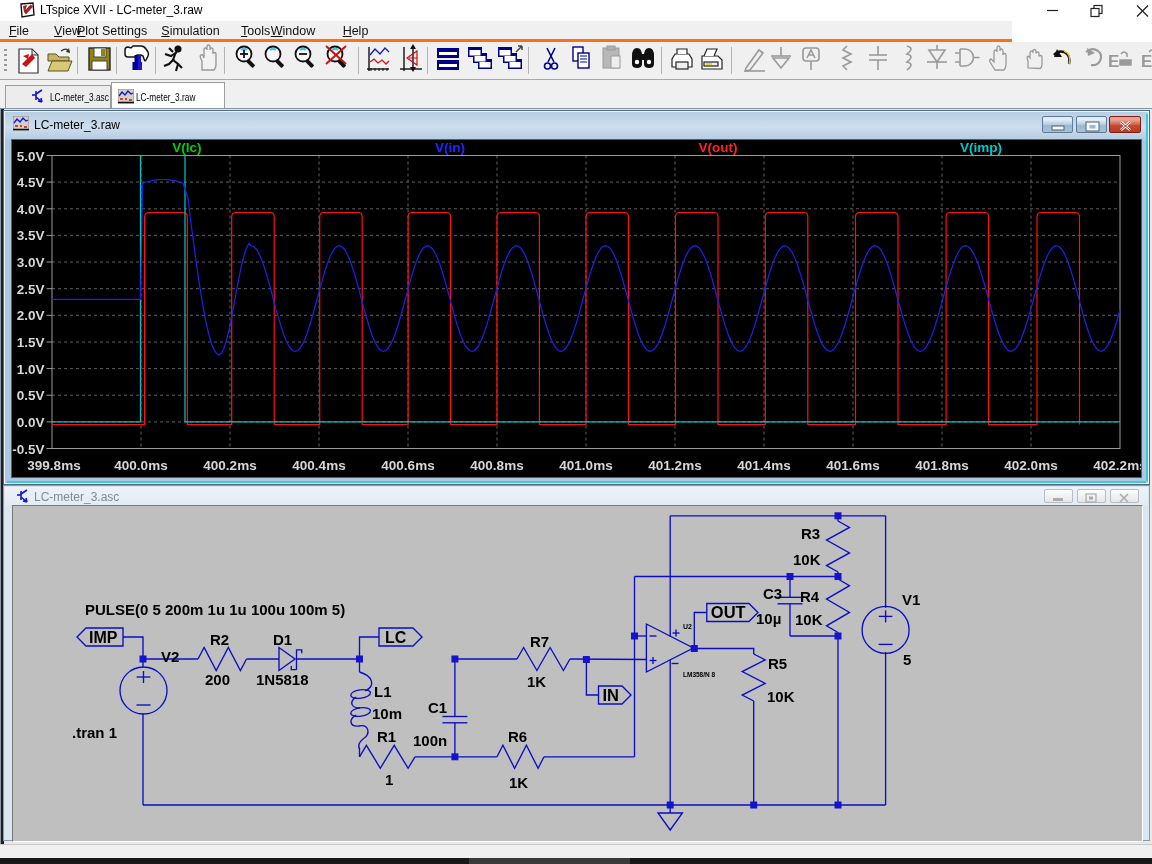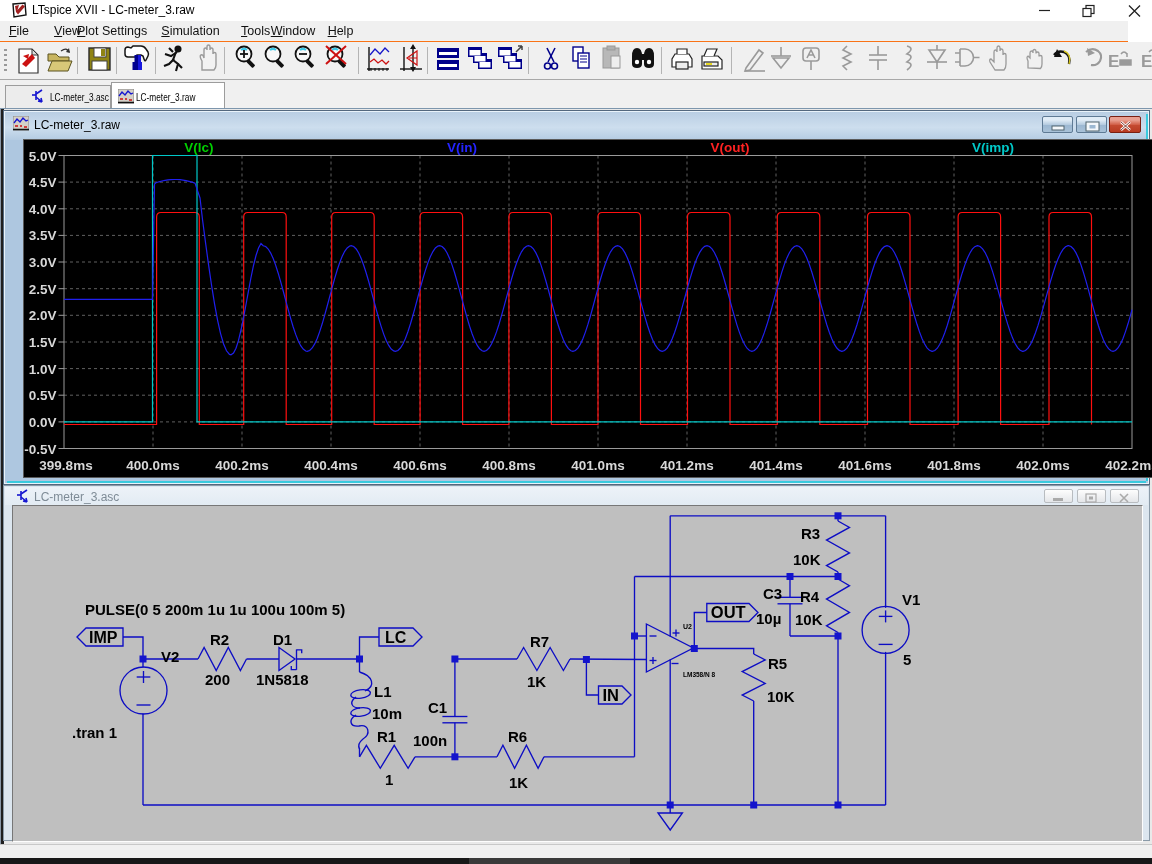--- a/index.html
+++ b/index.html
@@ -1,31 +1,31 @@
 <!DOCTYPE html>
 <html><head><meta charset="utf-8"><title>LTspice</title>
 <style>
 *{margin:0;padding:0;box-sizing:border-box}
 body{width:1152px;height:864px;overflow:hidden;font-family:"Liberation Sans",sans-serif;background:#fff;position:relative}
 .abs{position:absolute}
-.titlebar{left:8px;top:0;width:1030px;height:21px;background:#fff}
+.titlebar{left:16px;top:0;width:1030px;height:21px;background:#fff}
 .titletext{left:24px;top:3px;font-size:12px;color:#000}
-.menubar{left:0;top:21px;width:1128px;height:21px;background:#f0f0f0;border-bottom:1px solid #f97316}
+.menubar{left:0;top:21px;width:1012px;height:21px;background:#f0f0f0;border-bottom:3px solid #f97316}
 .mi{position:absolute;top:3px;font-size:12.5px;color:#111;text-align:center;white-space:nowrap}
 .toolbar{left:0;top:42px;width:1152px;height:38px;background:#f0f0f0;border-bottom:1px solid #a8a8a8}
 .sep{position:absolute;top:5px;width:1px;height:27px;background:#b4b4b4}
 .grip{position:absolute;left:4px;top:6px;width:3px;height:26px;background-image:repeating-linear-gradient(#f0f0f0 0 1px,#999 1px 3px,#f0f0f0 3px 5px)}
 .tabbar{left:0;top:80px;width:1152px;height:29px;background:#f0f0f0}
 .tab1{position:absolute;left:4.5px;top:5px;width:106px;height:24px;background:#ececec;border:1px solid #9c9c9c;border-bottom:none;overflow:hidden}
 .tab2{position:absolute;left:111px;top:2px;width:113.5px;height:27px;background:#fff;border:1px solid #9c9c9c;border-bottom:none;overflow:hidden}
 .tabtxt{position:absolute;font-size:11.5px;color:#000;white-space:nowrap;transform:scaleX(0.72);transform-origin:left top}
 .mdi{left:0;top:109px;width:1152px;height:737px;background:#e9e9e9}
 .wavewin{position:absolute;left:3px;top:1px;width:1147px;height:375px;background:#aec7e0;border:1px solid #53687e;box-shadow:inset 0 0 0 1px #e9f3fa}
 .wavetitlebar{position:absolute;left:1px;top:1px;right:1px;height:28px;background:linear-gradient(#b9cee3,#cddeee 55%,#b4cbe2)}
-.waveclient{position:absolute;left:20px;top:29px;width:1129px;height:337px;background:#000;box-shadow:0 0 0 1px #5a5a5a}
+.waveclient{position:absolute;left:8px;top:29px;width:1129px;height:337px;background:#000;box-shadow:0 0 0 1px #5a5a5a}
 .wavetitle{position:absolute;left:30px;top:7px;font-size:12px;color:#000}
 .schemwin{position:absolute;left:3px;top:376px;width:1147px;height:356px;background:#dce6ef;border:1px solid #8a9aa8}
 .schemtitlebar{position:absolute;left:1px;top:1px;right:1px;height:18px;background:linear-gradient(#edf2f8,#e2ebf3)}
 .schemclient{position:absolute;left:8px;top:19px;width:1131px;height:337px;background:#bfbfbf;border:1px solid #777;border-bottom-color:#fdfdfd;border-right-color:#fdfdfd}
 .schemtitle{position:absolute;left:30px;top:4px;font-size:12px;color:#7e8b96}
 .statusbar{left:0;top:844px;width:1152px;height:14px;background:#f0f0f0;border-top:1px solid #c8c8c8}
 .taskbar{left:0;top:858px;width:1152px;height:6px;background:#181818}
 .schsvg text{font-family:"Liberation Sans",sans-serif}
 </style></head>
 <body>
@@ -42,21 +42,21 @@
       <path d="M109,5.5 L120,16.5 M120,5.5 L109,16.5" stroke="#222" stroke-width="1.3"></path>
     </svg>
 </div>
 <div class="abs menubar">
     <span class="mi" style="left:8px;width:22px"><u>F</u>ile</span>
     <span class="mi" style="left:54px;width:27px"><u>V</u>iew</span>
     <span class="mi" style="left:77px;width:67px"><u>P</u>lot Settings</span>
     <span class="mi" style="left:161px;width:59px"><u>S</u>imulation</span>
     <span class="mi" style="left:241px;width:29px"><u>T</u>ools</span>
     <span class="mi" style="left:270px;width:46px"><u>W</u>indow</span>
-    <span class="mi" style="left:327px;width:27px"><u>H</u>elp</span>
+    <span class="mi" style="left:342px;width:27px"><u>H</u>elp</span>
   </div>
 <div class="abs toolbar">
     <div class="grip"></div>
     <svg width="1152" height="38" viewBox="0 0 1152 38" style="position:absolute;left:0;top:0">
       <g transform="translate(18,0)">
         <path d="M1,7 h13 l6,6 v18 h-19 z" fill="#fff" stroke="#333" stroke-width="1.2"></path>
         <path d="M14,7 l6,6 h-6 z" fill="#ddd" stroke="#333"></path>
         <path d="M4,22 L14,12 l3,4 L8,25 z" fill="#cc1111"></path>
         <path d="M5,14 l6,-2 -1,5 z" fill="#cc1111"></path>
       </g>

